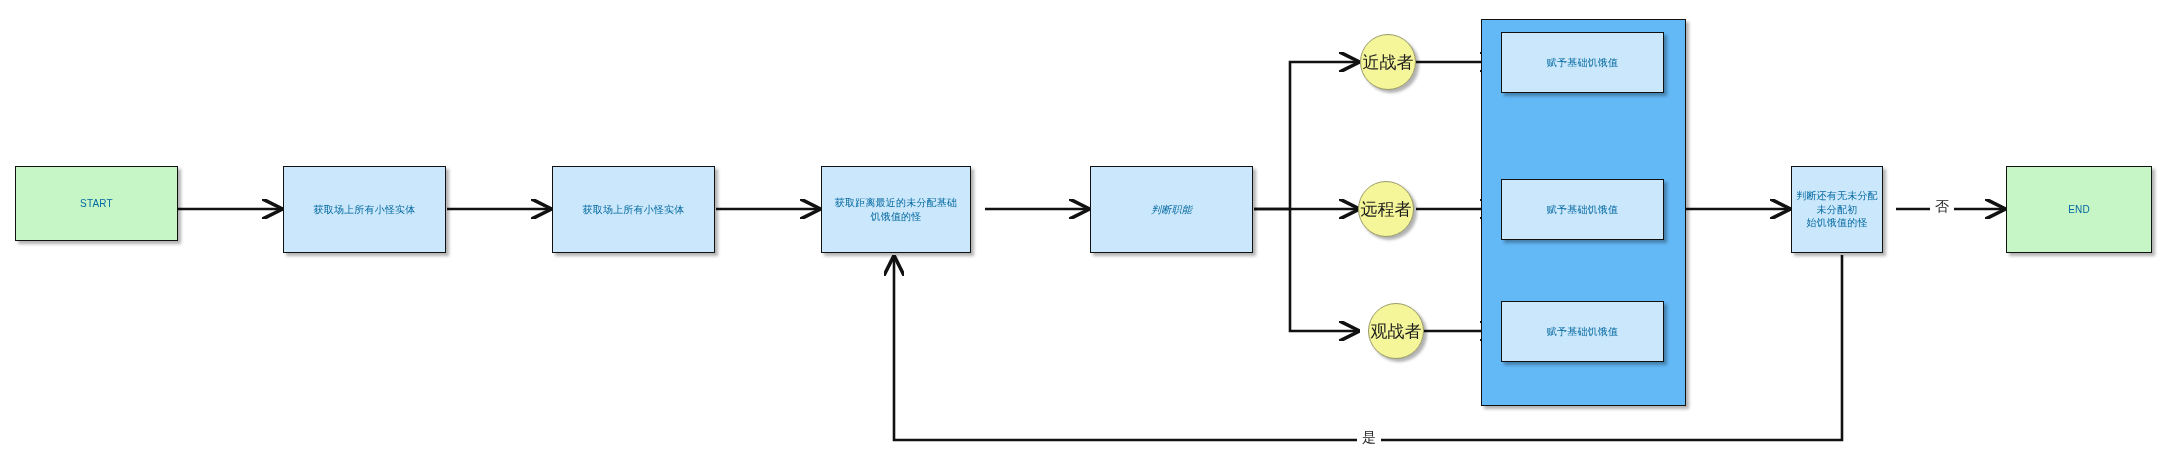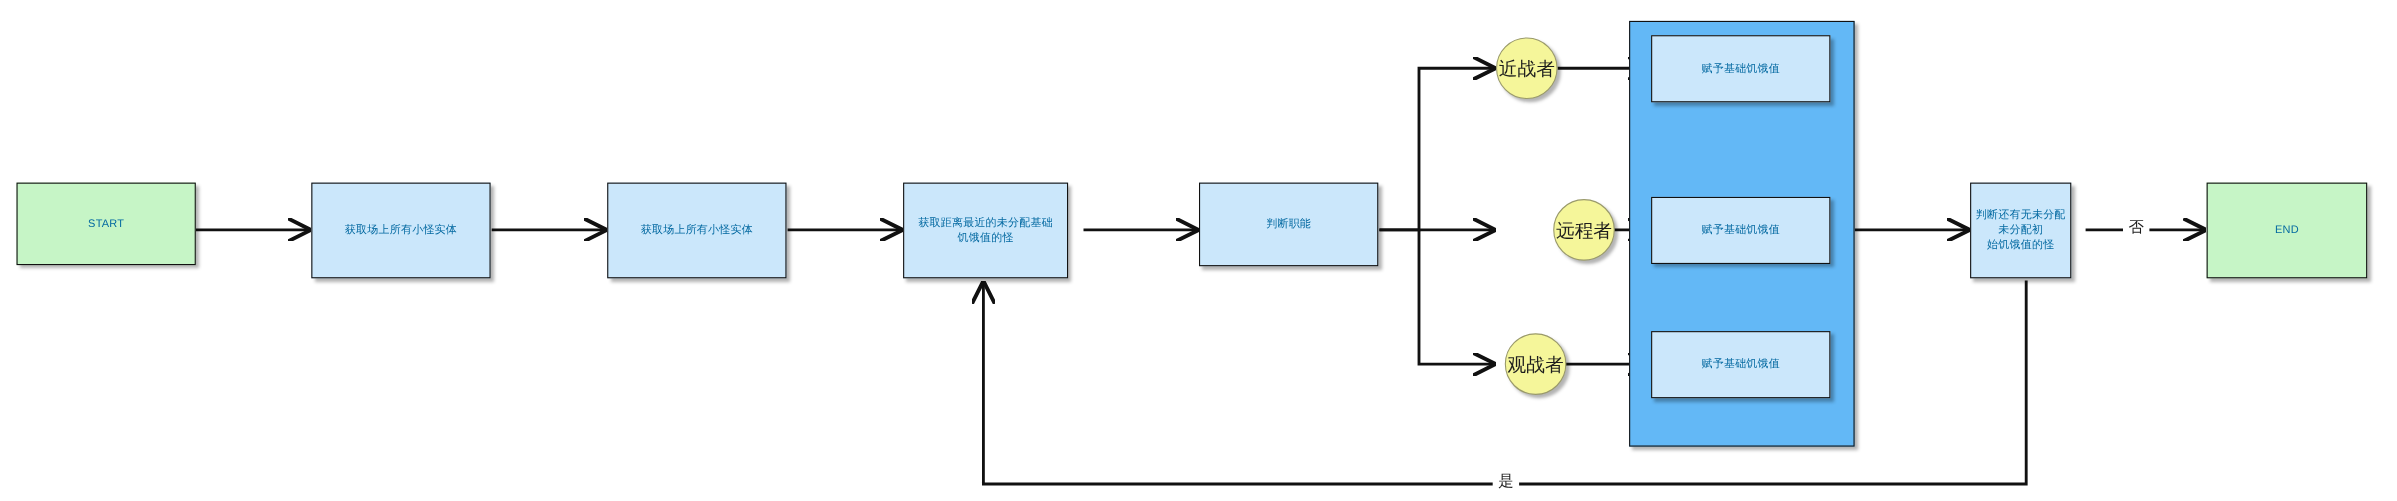--- a/index.html
+++ b/index.html
@@ -134,29 +134,29 @@
 
   <div class="node node-process" style="left:552px; top:166px; width:163px; height:87px;">
     <span class="nlabel">获取场上所有小怪实体</span>
   </div>
 
   <div class="node node-process" style="left:821px; top:166px; width:150px; height:87px;">
     <span class="nlabel">获取距离最近的未分配基础
 饥饿值的怪</span>
   </div>
 
-  <div class="node node-process" style="left:1090px; top:166px; width:163px; height:76px;">
+  <div class="node node-process" style="left:1090px; top:166px; width:163px; height:87px;font-style:italic;">
     <span class="nlabel">判断职能</span>
   </div>
 
   <div class="node-circle" style="left:1360px; top:34px; width:56px; height:56px;">
     <span class="nlabel">近战者</span>
   </div>
 
-  <div class="node-circle" style="left:1412px; top:181px; width:56px; height:56px;">
+  <div class="node-circle" style="left:1358px; top:181px; width:56px; height:56px;">
     <span class="nlabel">远程者</span>
   </div>
 
   <div class="node-circle" style="left:1368px; top:303px; width:56px; height:56px;">
     <span class="nlabel">观战者</span>
   </div>
 
   <div class="node node-inner" style="left:1501px; top:32px; width:163px; height:61px;">
     <span class="nlabel">赋予基础饥饿值</span>
   </div>

